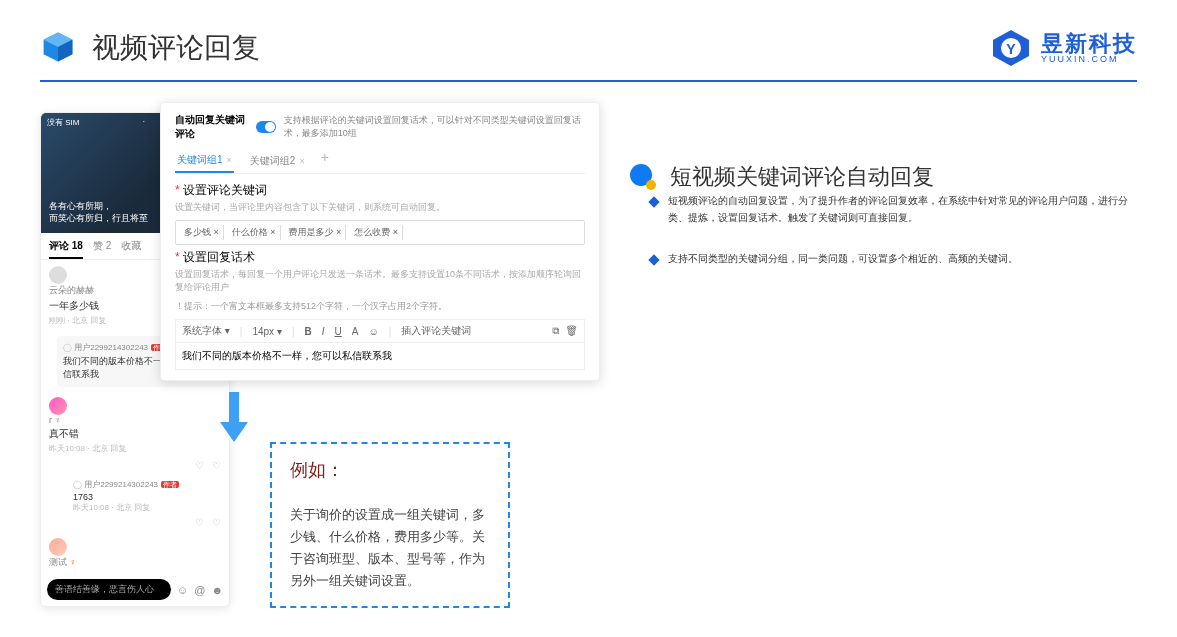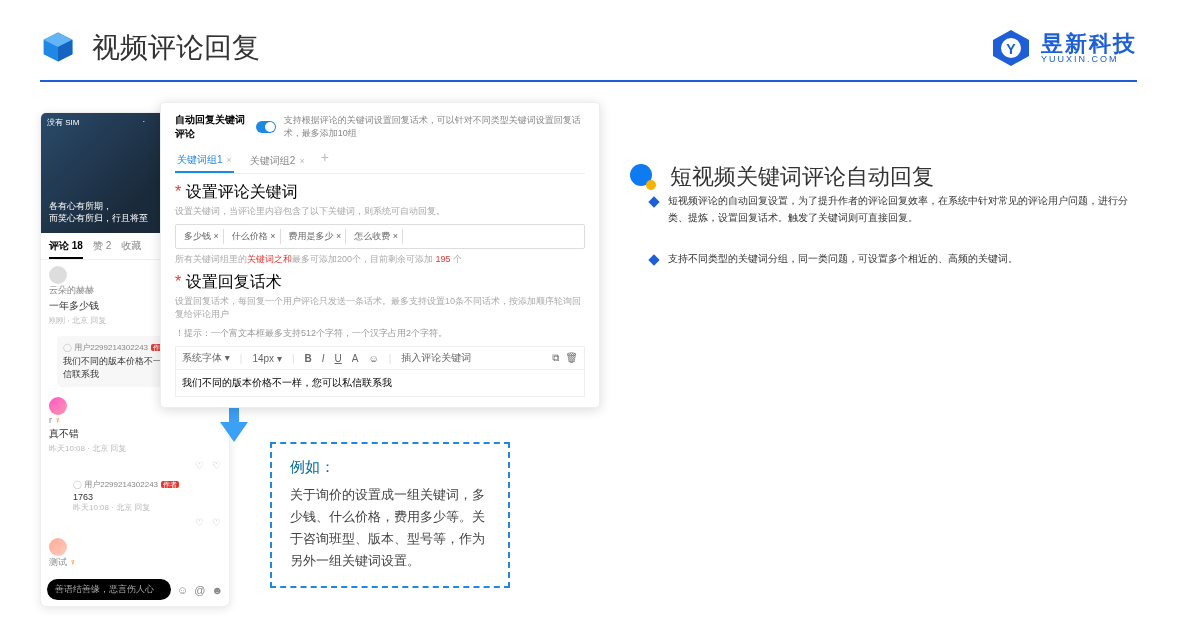--- a/index.html
+++ b/index.html
@@ -37,21 +37,21 @@
 .cfg-label-b { font-weight: bold; font-size: 10px; }
 .toggle { width: 24px; height: 12px; background: #1E88E5; border-radius: 6px; position: relative; }
 .toggle::after { content: ''; width: 10px; height: 10px; background: #fff; border-radius: 50%; position: absolute; right: 1px; top: 1px; }
 .cfg-hint { font-size: 9px; color: #888; }
 .tabs { display: flex; gap: 14px; border-bottom: 1px solid #eee; margin-bottom: 8px; }
 .tab { font-size: 10px; padding: 4px 2px; color: #888; display: flex; align-items: center; gap: 4px; }
 .tab.active { color: #1E88E5; border-bottom: 2px solid #1E88E5; }
 .tab-close { font-size: 9px; color: #bbb; }
 .tab-add { color: #bbb; font-size: 14px; }
 .asterisk { color: #E53935; }
-.cfg-sub { font-size: 16px; margin: 4px 0 2px; }
+.cfg-sub { font-size: 12px; margin: 4px 0 2px; }
 .cfg-desc { font-size: 9px; color: #aaa; margin-bottom: 6px; }
 .tag-row { border: 1px solid #ddd; padding: 4px; border-radius: 2px; display: flex; gap: 4px; align-items: center; flex-wrap: wrap; margin-bottom: 4px; }
 .tag { font-size: 9px; color: #666; padding: 1px 4px; border-right: 1px solid #ddd; }
 .tag-input { border: none; outline: none; font-size: 9px; width: 20px; }
 .red-text { color: #E53935; }
 .editor-toolbar { display: flex; gap: 10px; align-items: center; border: 1px solid #eee; padding: 4px 6px; font-size: 10px; color: #666; margin-top: 6px; }
 .editor-toolbar .sep { color: #ddd; }
 .editor-icons { display: flex; gap: 6px; margin-left: auto; font-size: 10px; }
 .editor-body { border: 1px solid #eee; border-top: none; padding: 6px; font-size: 10px; }
 
@@ -73,21 +73,21 @@
 .reply-bubble { margin: 4px 0 4px 16px; padding: 6px; background: #f7f7f7; border-radius: 4px; font-size: 9px; }
 .reply-name { color: #888; font-size: 8px; }
 .reply-badge { background: #E53935; color: #fff; font-size: 7px; padding: 0 2px; border-radius: 2px; margin-left: 3px; }
 .reply-text { color: #333; font-size: 9px; margin-top: 2px; }
 .like-row { display: flex; justify-content: flex-end; gap: 8px; color: #bbb; font-size: 10px; padding: 0 8px 4px; }
 .phone-input { margin: 4px 6px 6px; display: flex; align-items: center; gap: 6px; }
 .phone-input-field { flex: 1; background: #000000; border-radius: 12px; padding: 4px 8px; font-size: 9px; color: #aaa; }
 .phone-input-icons { display: flex; gap: 6px; color: #888; font-size: 11px; }
 
 .example-box { position: absolute; left: 230px; top: 340px; width: 240px; border: 2px dashed #1E88E5; padding: 14px 18px; }
-.example-title { font-size: 15px; color: #0369a1; margin-bottom: 7px; }
+.example-title { font-size: 18px; color: #7f1d1d; margin-bottom: 22px; }
 .example-text { font-size: 13px; color: #444; line-height: 1.7; }
 </style>
 </head>
 <body>
 
 <div class="header">
   <div class="header-left">
     <svg class="header-icon" viewBox="0 0 40 40">
         <polygon points="20,4 36,12 36,28 20,36 4,28 4,12" fill="#1E88E5"></polygon>
         <polygon points="20,4 36,12 20,20 4,12" fill="#64B5F6"></polygon>
@@ -131,23 +131,20 @@
         <span class="tab-add">+</span>
       </div>
       <div class="cfg-sub"><span class="asterisk">* </span><span>设置评论关键词</span></div>
       <div class="cfg-desc">设置关键词，当评论里内容包含了以下关键词，则系统可自动回复。</div>
       <div class="tag-row">
         <span class="tag"><span>多少钱</span> ×</span>
         <span class="tag"><span>什么价格</span> ×</span>
         <span class="tag"><span>费用是多少</span> ×</span>
         <span class="tag"><span>怎么收费</span> ×</span>
         <input class="tag-input" style="">
-      </div>
-      <div class="cfg-desc">
-        <span>所有关键词组里的</span><span class="red-text">关键词之和</span><span>最多可添加200个，目前剩余可添加 </span><span class="red-text">195</span><span> 个</span>
       </div>
       <div class="cfg-sub"><span class="asterisk">* </span><span>设置回复话术</span></div>
       <div class="cfg-desc">设置回复话术，每回复一个用户评论只发送一条话术。最多支持设置10条不同话术，按添加顺序轮询回复给评论用户</div>
       <div class="cfg-desc" style="color:#999">！提示：一个富文本框最多支持512个字符，一个汉字占用2个字符。</div>
       <div class="editor-toolbar">
         <span><span>系统字体</span> ▾</span>
         <span class="sep">|</span>
         <span><span>14px</span> ▾</span>
         <span class="sep">|</span>
         <span><b>B</b></span>

